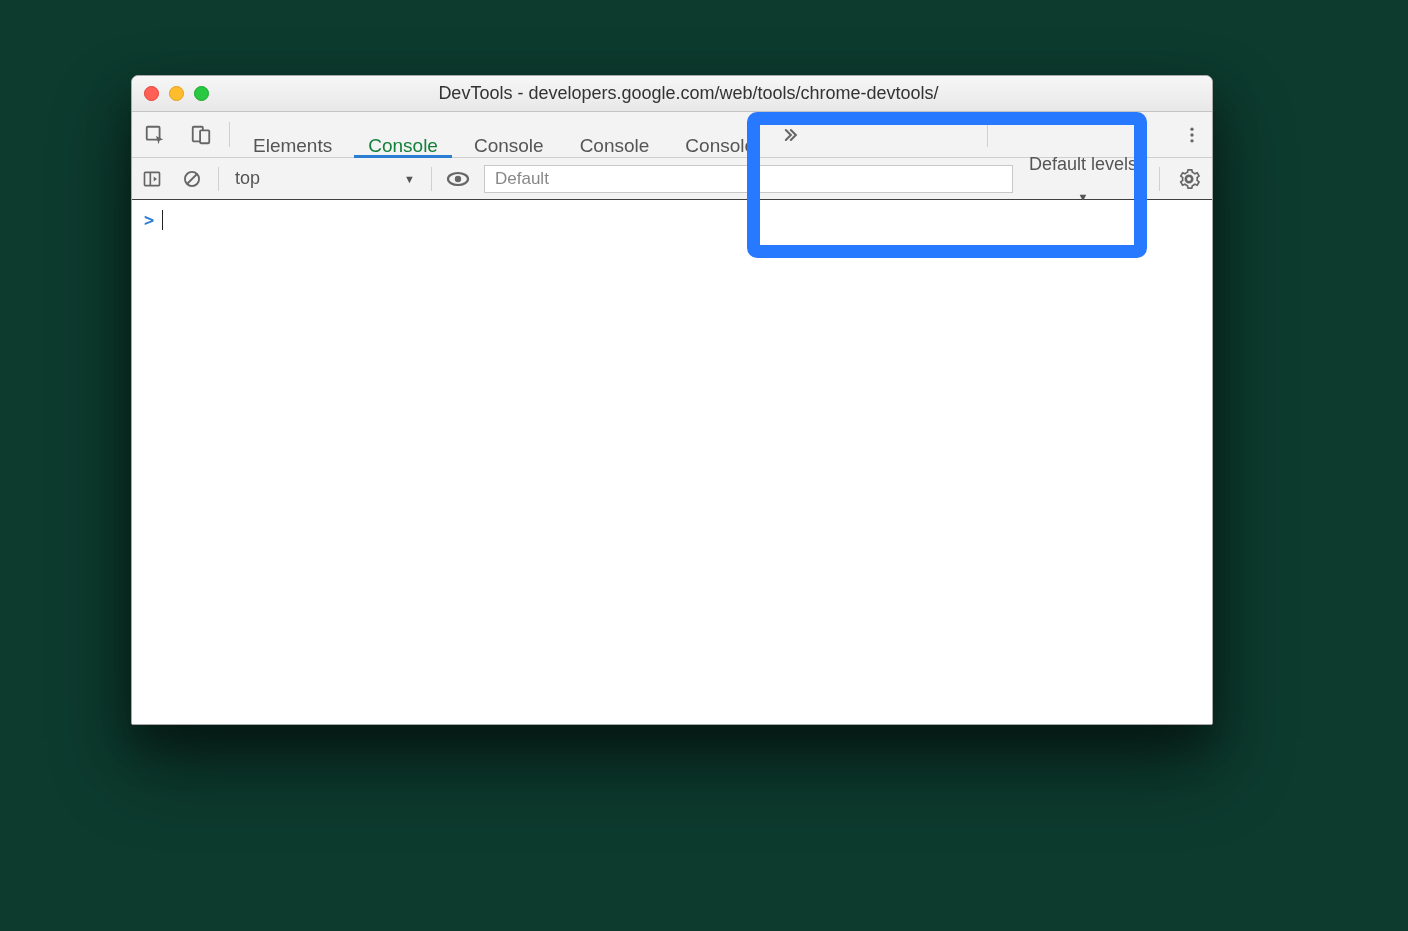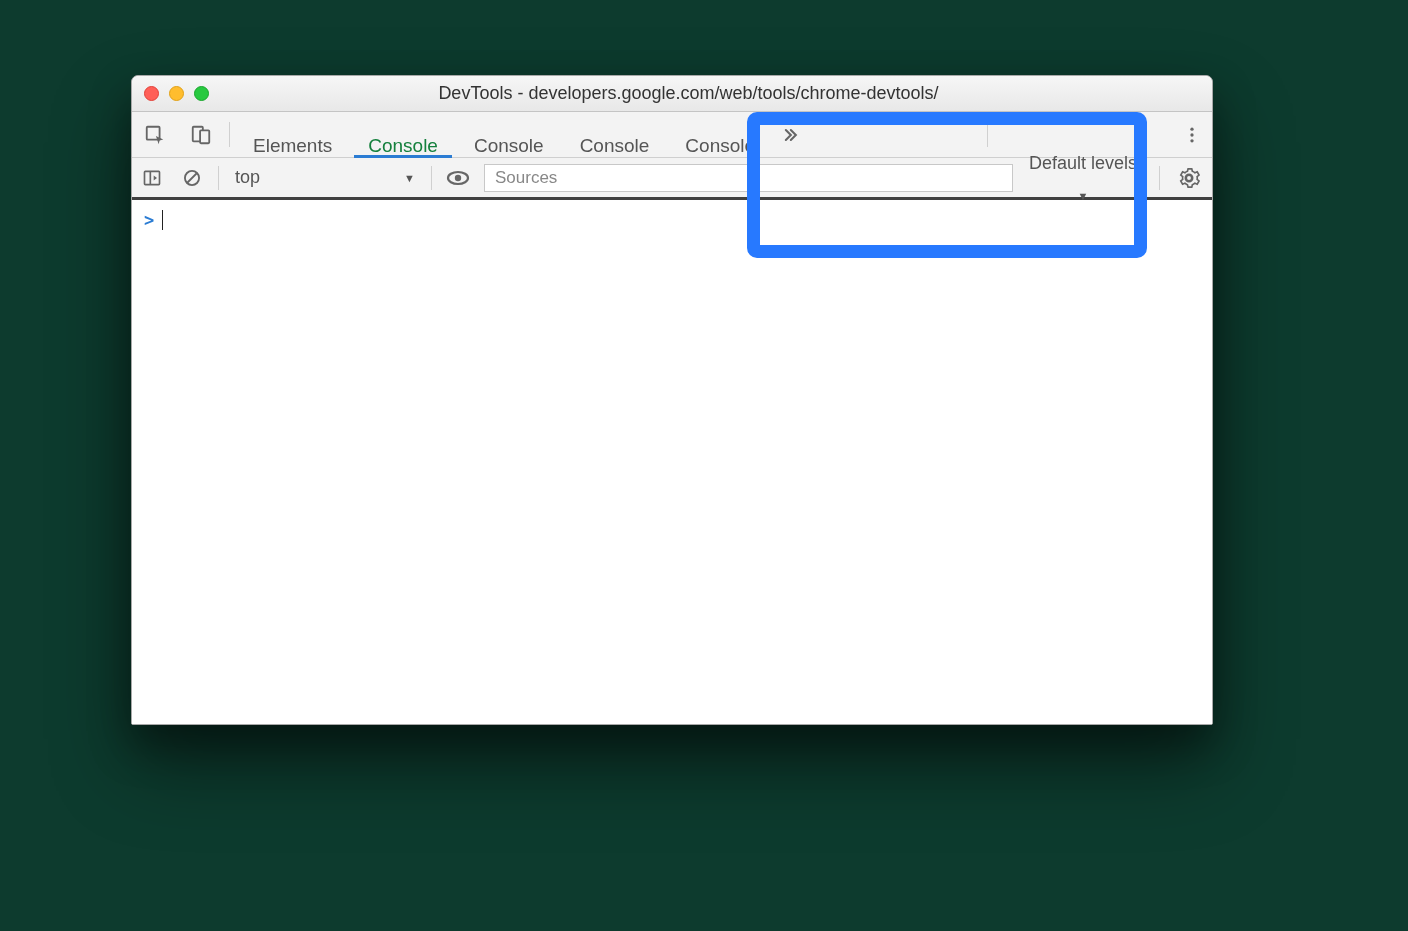--- a/index.html
+++ b/index.html
@@ -56,21 +56,21 @@
   .tabbar .icon-slot{display:flex;align-items:center;justify-content:center;width:46px;color:#666;}
   .tabbar .vsep{width:1px;background:#d0d0d0;margin:10px 5px;}
   .tabbar .tab{display:flex;align-items:flex-end;padding:0 18px;cursor:pointer;position:relative;}
   .tabbar .tab.active{color:#15803d;font-weight:500;}
   .tabbar .tab.active::after{content:"";position:absolute;left:4px;right:4px;bottom:-1px;height:3px;background:#2b7cd3;}
   .tabbar .kebab{margin-left:auto;width:40px;display:flex;align-items:center;justify-content:center;cursor:pointer;}
 
   
   .toolbar{
     height:42px;
-    border-bottom:3px solid #404040;
+    border-bottom:1px solid #404040;
     display:flex;
     align-items:center;
     font-size:18px;
     color:#555;
     background:#f3f3f3;
     text-align:right;
   }
   .toolbar .icon-slot{width:40px;display:flex;align-items:center;justify-content:center;color:#666;}
   .toolbar .vsep{width:1px;background:#d0d0d0;height:24px;margin:0 6px;}
   .toolbar .context{display:flex;align-items:center;gap:8px;padding:0 10px;min-width:200px;cursor:pointer;}
@@ -184,21 +184,21 @@
     </div>
     <div class="vsep"></div>
     <div class="icon-slot">
       <svg width="24" height="24" viewBox="0 0 24 24" fill="#666">
           <ellipse cx="12" cy="12" rx="10" ry="6" fill="none" stroke="#666" stroke-width="2.2"></ellipse>
           <circle cx="12" cy="12" r="3.2"></circle>
         </svg>
     </div>
     <div class="filter-wrap">
       <div class="filter">
-        <span style="color:#888">Sources</span>
+        <span style="color:#888">Default</span>
       </div>
     </div>
     <div class="levels">
       <span>Default levels</span>
       <span class="tri">▼</span>
     </div>
     <div class="vsep"></div>
     <div class="gear">
       <svg width="22" height="22" viewBox="0 0 24 24" fill="#666">
           <path d="M12 8a4 4 0 100 8 4 4 0 000-8zm9 4a8.9 8.9 0 00-.14-1.6l2.1-1.64-2-3.46-2.49 1a9 9 0 00-2.77-1.6L15 2h-4l-.7 2.7a9 9 0 00-2.77 1.6l-2.49-1-2 3.46 2.1 1.64A8.9 8.9 0 005 12a8.9 8.9 0 00.14 1.6L3 15.24l2 3.46 2.49-1a9 9 0 002.77 1.6L11 22h4l.7-2.7a9 9 0 002.77-1.6l2.49 1 2-3.46-2.1-1.64A8.9 8.9 0 0021 12z" fill="none" stroke="#666" stroke-width="1.8"></path>

